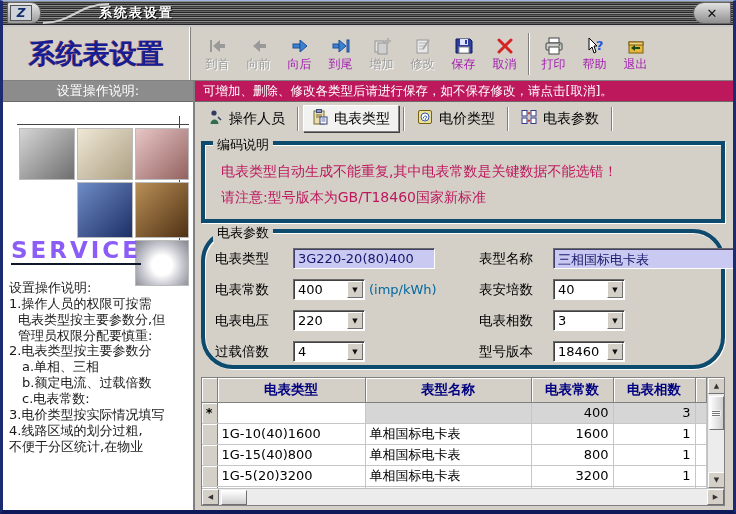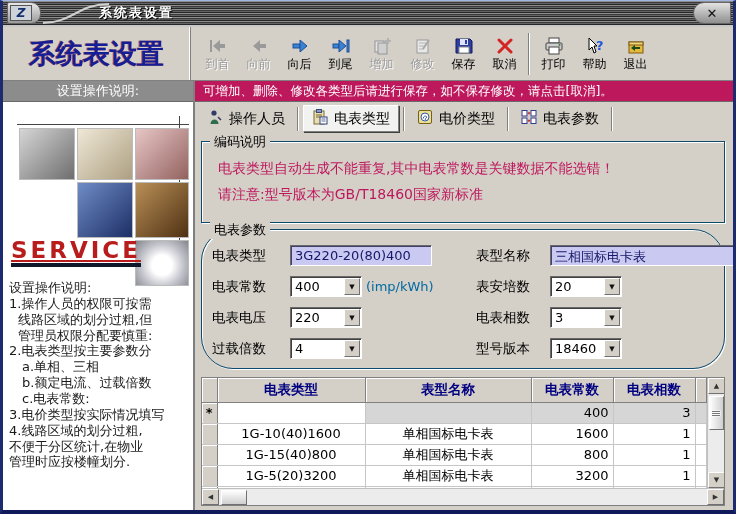--- a/index.html
+++ b/index.html
@@ -27,57 +27,57 @@
 
   
   .toolbar-row { height:54px; flex:0 0 auto; display:flex; align-items:stretch;
     border-bottom:1px solid #808080; box-shadow:0 1px 0 #ffffff; background:#d4d0c8; }
   .big-title { width:188px; flex:0 0 auto; display:flex; align-items:center; justify-content:center;
     font-family:"DejaVu Serif","Liberation Serif",serif; font-size:27px; font-weight:bold; color:#141e96;
     text-shadow:-1px 0 0 #b05050; border-right:1px solid #808080; box-shadow:inset -1px 0 0 #fff; }
   .toolbar { flex:1; display:flex; align-items:center; padding-left:6px; }
   .tbtn { width:41px; height:48px; display:flex; flex-direction:column; align-items:center; justify-content:center;
     gap:1px; cursor:pointer; border:1px solid transparent; }
-  .tbtn .tlabel { font-size:12px; color:#000000; white-space:nowrap; }
+  .tbtn .tlabel { font-size:12px; color:#a21caf; white-space:nowrap; }
   .tbtn.disabled .tlabel { color:#9a9a9a; text-shadow:1px 1px 0 #fff;text-align:right; }
   .tbtn .ticon { height:20px; display:flex; align-items:flex-end; }
   .tool-sep { width:2px; height:42px; margin:0 3px; border-left:1px solid #808080; border-right:1px solid #fff; }
 
   
   .content { flex:1; display:flex; overflow:hidden; }
   .sidebar { width:192px; flex:0 0 auto; display:flex; flex-direction:column;
     border-right:2px solid #808080; box-shadow:inset -1px 0 0 #fff; background:#fff; }
   .side-header { height:21px; flex:0 0 auto; background:#8c8c8c; color:#fff; font-size:13px;
     display:flex; align-items:center; justify-content:center; border-bottom:1px solid #6a6a6a; }
   .side-body { flex:1; background:#fff; position:relative; padding-top:176px; overflow:hidden; }
 
   .collage { position:absolute; top:8px; left:0; width:192px; height:170px; }
   .sq { position:absolute; border:1px solid #bbb; }
   .cross-h { position:absolute; height:1px; background:#444; }
   .cross-v { position:absolute; width:1px; background:#444; }
-  .service { position:absolute; left:8px; top:128px; font-size:23px; font-weight:bold; color:#b91c1c;
-    letter-spacing:3px; border-bottom:4px solid #0f172a; line-height:1.1;text-decoration:underline; }
+  .service { position:absolute; left:8px; top:128px; font-size:23px; font-weight:bold; color:#8b5cf6;
+    letter-spacing:3px; border-bottom:2px solid #0f172a; line-height:1.1; }
 
   .instructions { padding:2px 2px 0 6px; color:#1a1a1a; font-size:13px; line-height:1.22; }
   .instr-line.ind1 { padding-left:9px; }
   .instr-line.ind2 { padding-left:13px; }
 
   
   .main { flex:1; display:flex; flex-direction:column; background:#d4d0c8; overflow:hidden; }
   .notice { height:21px; flex:0 0 auto; background:#be185d; color:#fff; font-size:12.5px;
     display:flex; align-items:center; padding-left:8px; border-bottom:1px solid #6a6a6a; white-space:nowrap; }
 
   .tabs { height:33px; flex:0 0 auto; display:flex; align-items:center; padding-left:4px; gap:2px; }
   .tab { display:flex; align-items:center; gap:6px; padding:3px 8px; cursor:pointer; }
   .tab .tab-label { font-size:14px; color:#000; white-space:nowrap; }
   .tab.active { background:#f2f2f0; border:1px solid #808080; border-top-color:#fff; border-left-color:#fff;
     box-shadow:1px 1px 0 #404040; }
   .tab-sep { width:2px; height:24px; border-left:1px solid #808080; border-right:1px solid #fff; margin:0 2px; }
 
-  .group { position:relative; margin:6px 8px 0 6px; border:1px solid #0c4a6e;
+  .group { position:relative; margin:6px 8px 0 6px; border:4px solid #0c4a6e;
     box-shadow:1px 1px 0 #ffffff, inset 1px 1px 0 #ffffff; padding:14px 10px 6px 10px; }
   .legend { position:absolute; top:-9px; left:8px; background:#d4d0c8; padding:0 4px; font-size:13px; color:#000; }
   .coding-box { height:82px; flex:0 0 auto; }
   .note-line { color:#be185d; font-size:14px; margin:4px 0 8px 6px; white-space:nowrap; }
 
   .params-box { height:140px; flex:0 0 auto; padding-top:10px;border-radius:32px; }
   .form-grid { display:grid; grid-template-columns:74px 150px 26px 72px 1fr; grid-auto-rows:31px;
     align-items:center; column-gap:4px; }
   .flabel { font-size:13.5px; color:#000; white-space:nowrap; }
   .flabel.col2 { padding-left:2px; }
@@ -96,21 +96,21 @@
   .unit-red { color:#0369a1; font-size:13px; white-space:nowrap; padding-left:4px; }
 
   
   .table-zone { flex:1; margin:8px 8px 4px 6px; display:flex; flex-direction:column; overflow:hidden;
     border:1px solid #808080; background:#fff; }
   .table-scroller { flex:1; display:flex; overflow:hidden; }
   table.grid { border-collapse:collapse; table-layout:fixed; flex:1; align-self:flex-start; width:calc(100% - 17px); }
   .grid th { height:24px; background:#d4d0c8; color:#000080; font-size:13.5px; font-weight:bold; text-align:center;
     border-right:1px solid #808080; border-bottom:1px solid #808080; box-shadow:inset 1px 1px 0 #fff; }
   .grid td { height:21px; font-size:13px; color:#000; background:#fff; border-right:1px solid #c6c6c6;
-    border-bottom:1px solid #c6c6c6; padding:0 4px; white-space:nowrap; overflow:hidden;text-align:center; }
+    border-bottom:1px solid #c6c6c6; padding:0 4px; white-space:nowrap; overflow:hidden; }
   .grid td.sel { background:#d4d0c8; border-right:1px solid #808080; box-shadow:inset 1px 1px 0 #fff;
     text-align:center; padding:0; font-weight:bold; }
   .grid td.num { text-align:right; }
   .grid tr.newrow td.gr { background:#d6d6d6; }
   .grid tr.empty td { height:12px; }
   .col-sel { width:15px; } .col-type { width:148px; } .col-name { width:166px; }
   .col-const { width:82px; } .col-phase { width:82px; }
 
   .vscroll { width:17px; flex:0 0 auto; background:#ececec; border-left:1px solid #c0c0c0;
     display:flex; flex-direction:column; justify-content:space-between; }
@@ -285,30 +285,29 @@
           <div class="sq" style="left:74px; top:18px; width:56px; height:52px; background:linear-gradient(135deg,#efe8d6,#ad9f82);"></div>
           <div class="sq" style="left:132px; top:18px; width:54px; height:52px; background:linear-gradient(135deg,#e7c6c6,#93625f);"></div>
           <div class="sq" style="left:74px; top:72px; width:56px; height:56px; background:linear-gradient(135deg,#6f8cc6,#1d2f66);"></div>
           <div class="sq" style="left:132px; top:72px; width:54px; height:56px; background:linear-gradient(135deg,#b98f57,#4f3113);"></div>
           <div class="sq" style="left:132px; top:130px; width:54px; height:46px; background:radial-gradient(circle at 50% 55%, #ffffff 28%, #c7c7cf 58%, #83838d);"></div>
           <div class="service">SERVICE</div>
         </div>
         <div class="instructions">
           <div class="instr-line">设置操作说明:</div>
           <div class="instr-line">1.操作人员的权限可按需</div>
-          <div class="instr-line ind1">线路区域的划分过粗,但</div>
+          <div class="instr-line ind1">电表类型按主要参数分,但</div>
           <div class="instr-line ind1">管理员权限分配要慎重:</div>
           <div class="instr-line">2.电表类型按主要参数分</div>
           <div class="instr-line ind2">a.单相、三相</div>
           <div class="instr-line ind2">b.额定电流、过载倍数</div>
           <div class="instr-line ind2">c.电表常数:</div>
           <div class="instr-line">3.电价类型按实际情况填写</div>
           <div class="instr-line">4.线路区域的划分过粗,</div>
           <div class="instr-line">不便于分区统计,在物业</div>
-          <div class="instr-line">管理时应按楼幢划分.</div>
         </div>
       </div>
     </div>
 
     <div class="main">
       <div class="notice">可增加、删除、修改各类型后请进行保存，如不保存修改，请点击[取消]。</div>
 
       <div class="tabs">
         <div class="tab">
           <span>
@@ -381,21 +380,21 @@
           <div style="display:flex; align-items:center;">
             <div class="dd">
               <span class="dd-val">400</span>
               <span class="dd-btn">▼</span>
             </div>
             <span class="unit-red">(imp/kWh)</span>
           </div>
           <span></span>
           <span class="flabel col2">表安培数</span>
           <div class="dd">
-            <span class="dd-val">20</span>
+            <span class="dd-val">40</span>
             <span class="dd-btn">▼</span>
           </div>
 
           <span class="flabel">电表电压</span>
           <div class="dd">
             <span class="dd-val">220</span>
             <span class="dd-btn">▼</span>
           </div>
           <span></span>
           <span class="flabel col2">电表相数</span>

